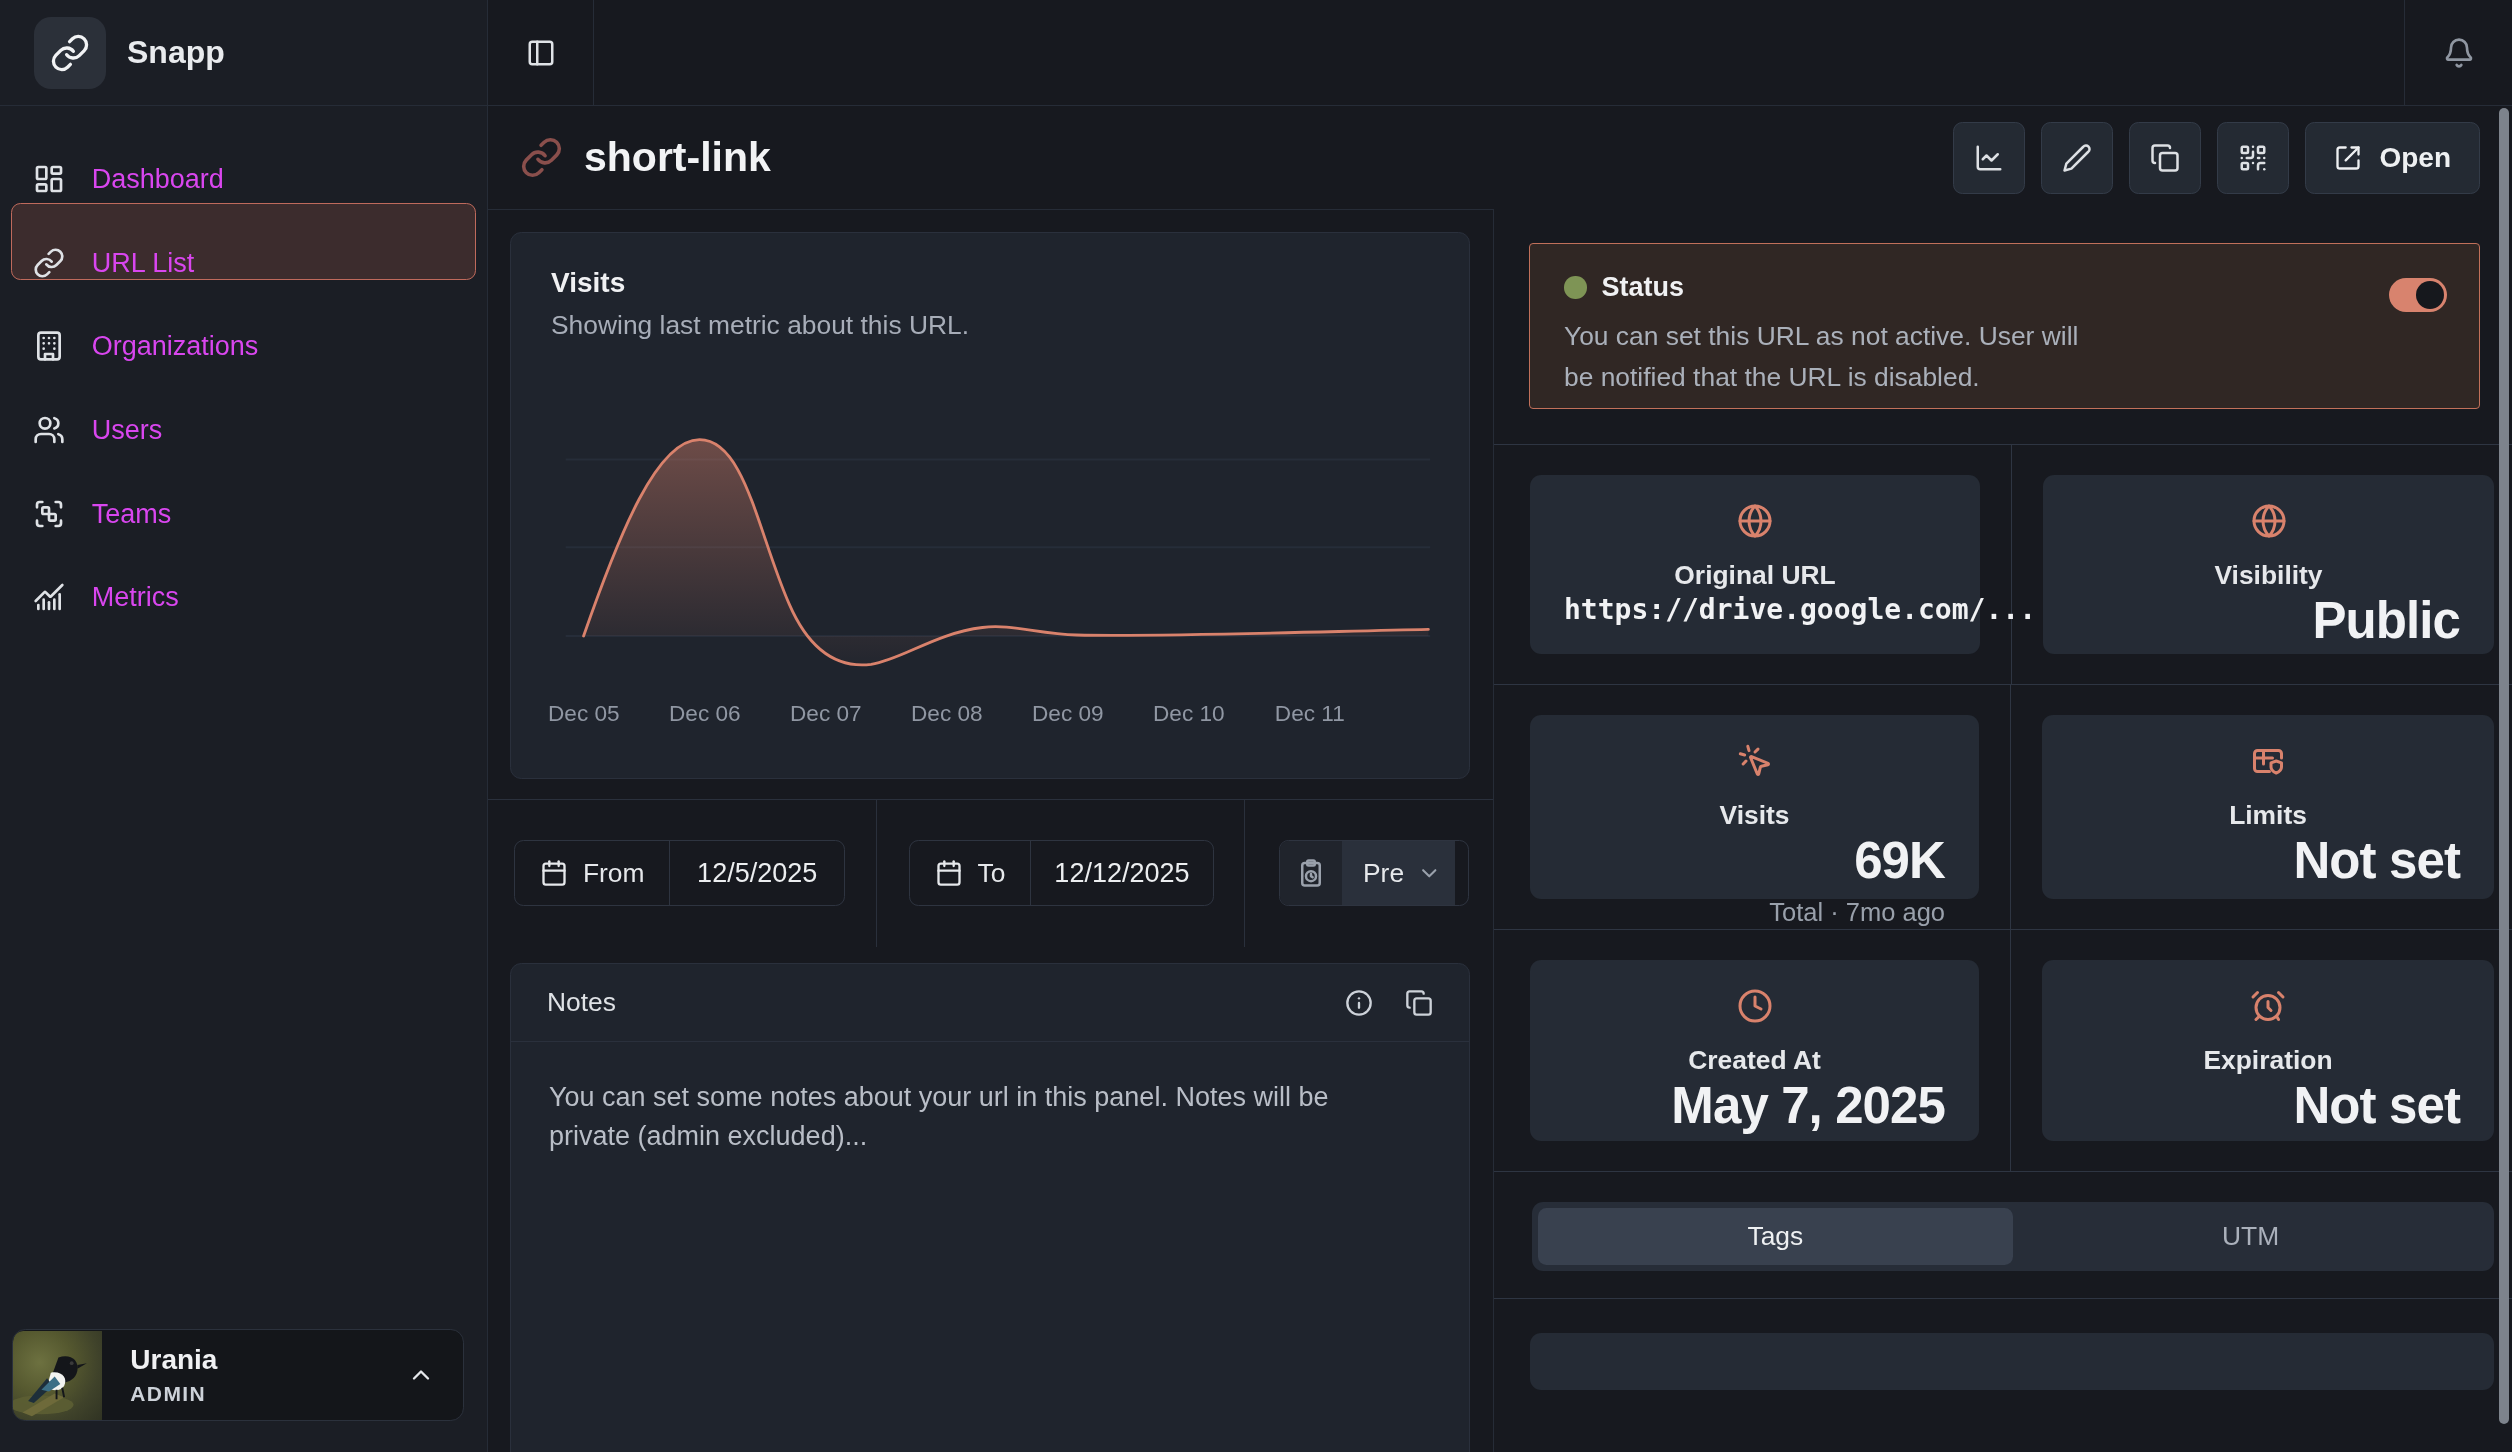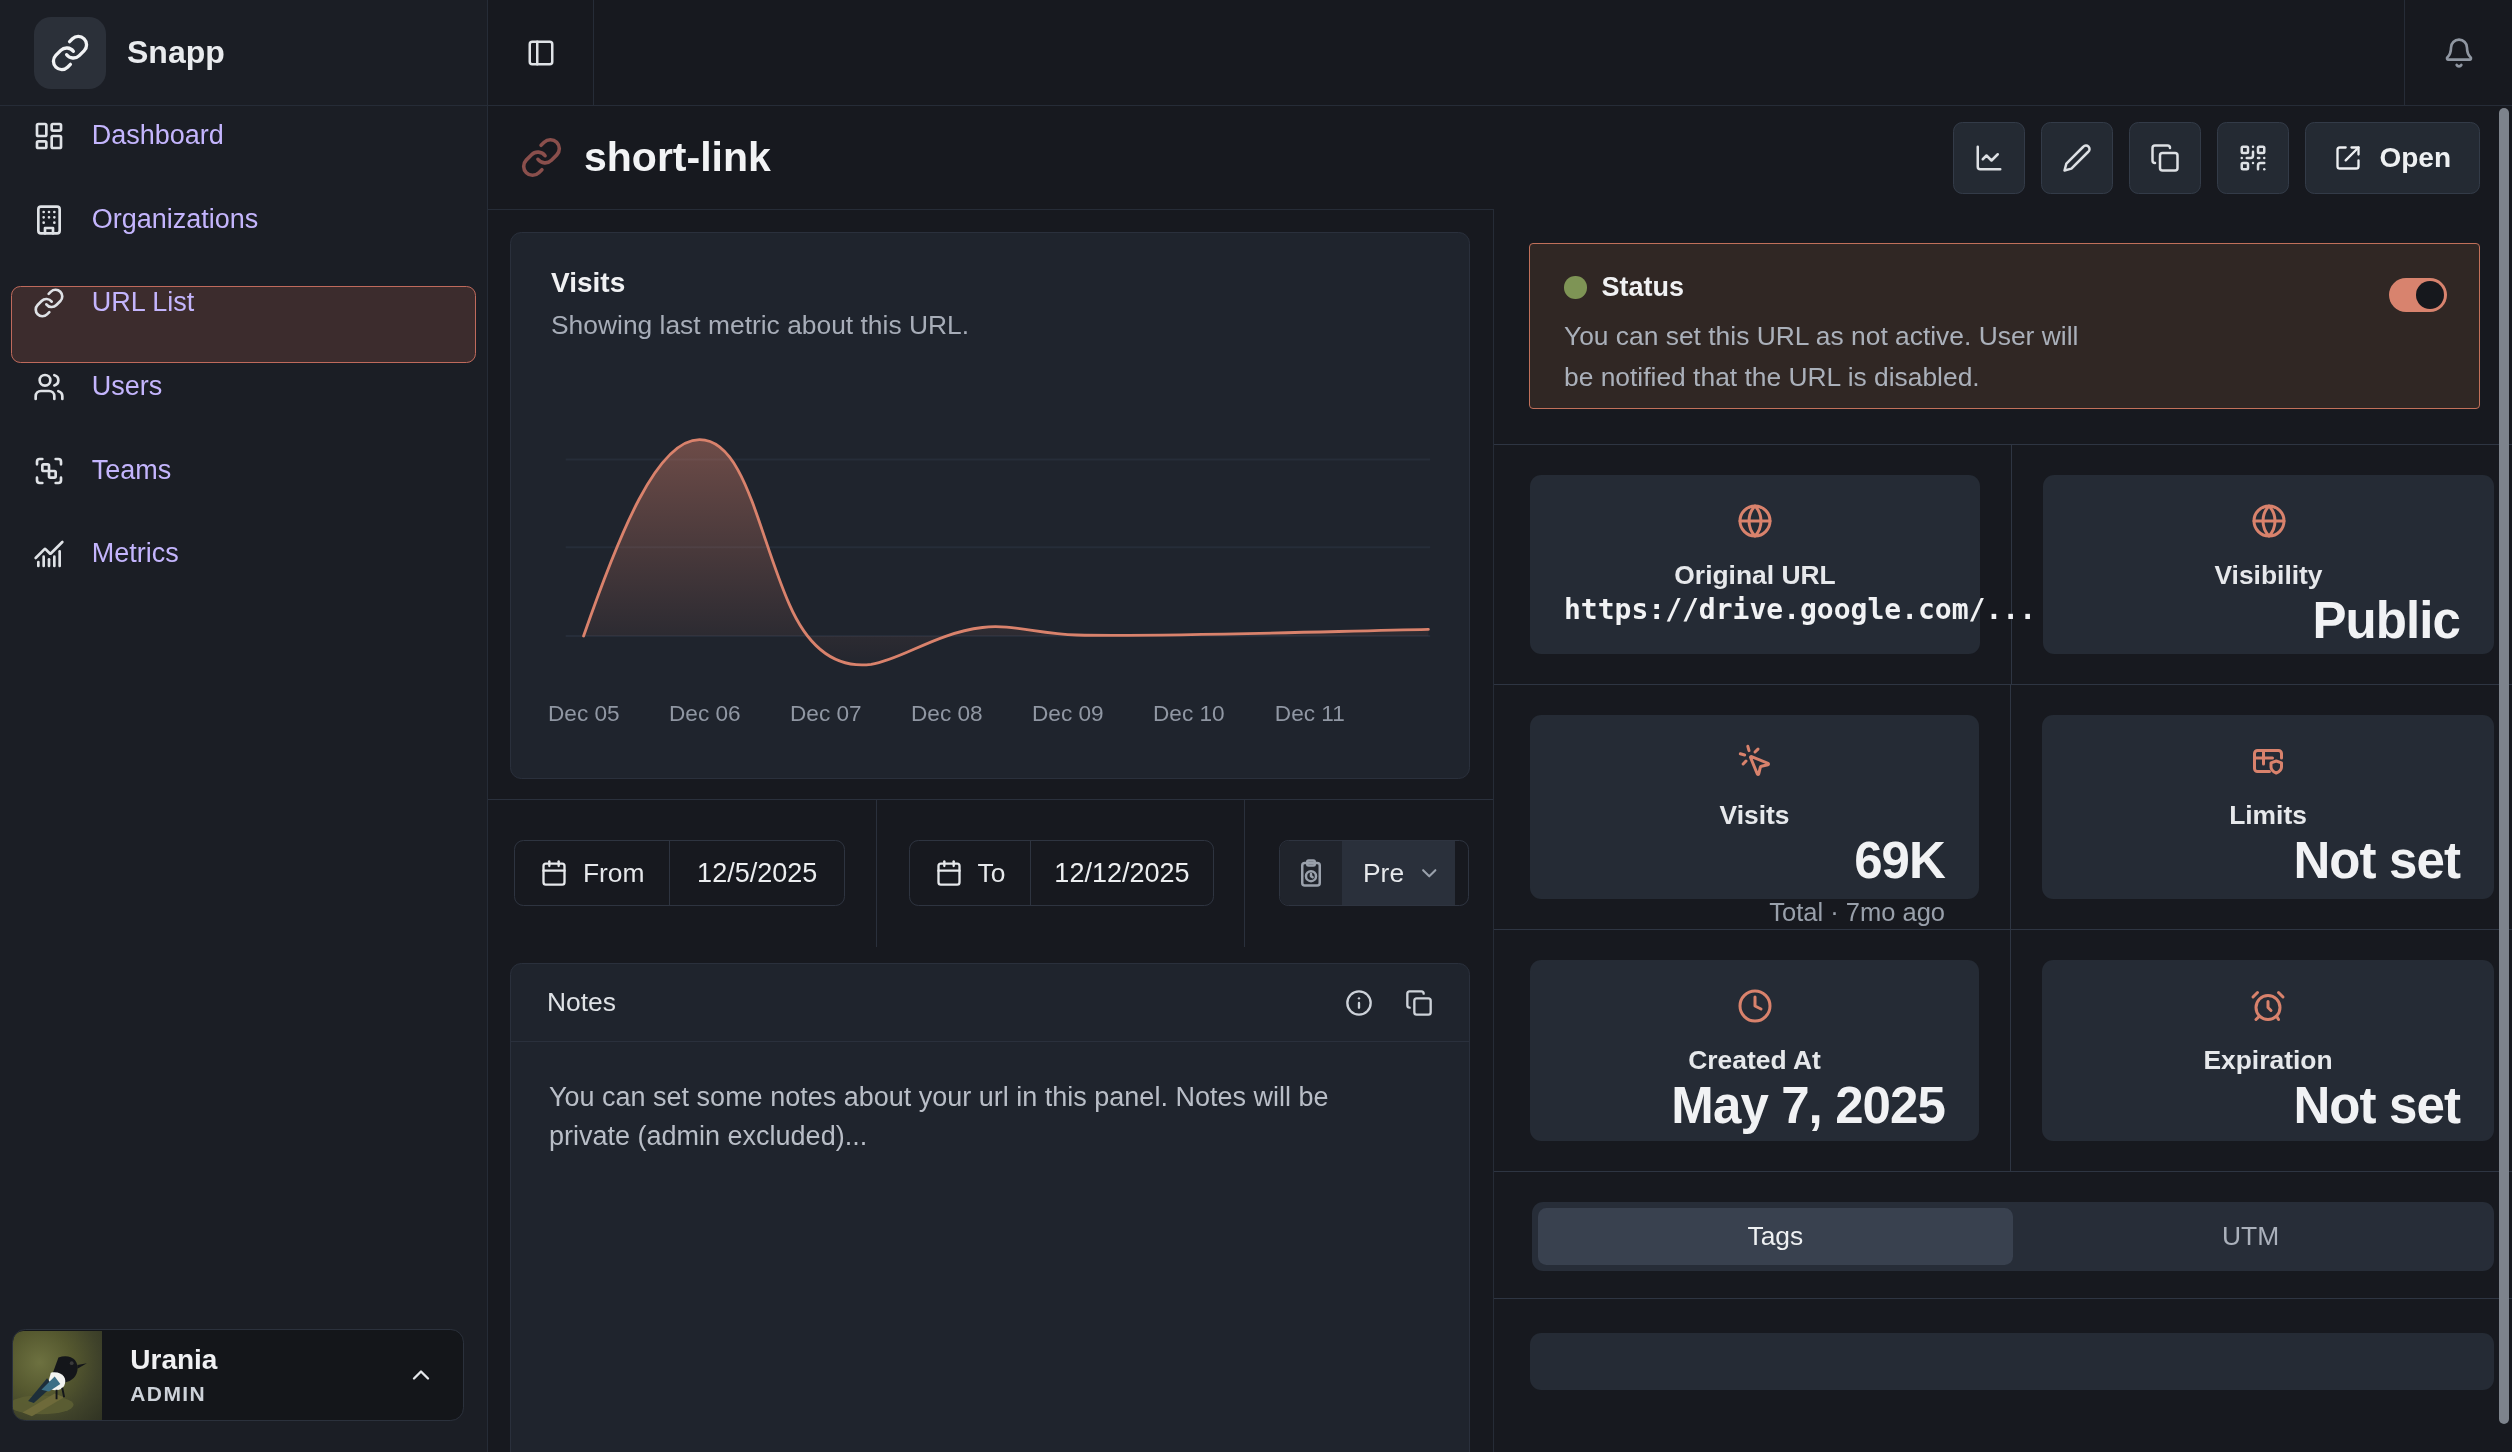--- a/index.html
+++ b/index.html
@@ -19,22 +19,22 @@
   .brand-name{font-size:32px;font-weight:700;color:#e9ebee;}
   .toggle-zone{width:106px;box-sizing:border-box;border-right:1.9px solid #262c37;display:flex;align-items:center;justify-content:center;}
   .iconbtn-plain{background:none;border:none;color:#dfe2e6;cursor:pointer;display:flex;align-items:center;justify-content:center;padding:0;}
   .tb-spacer{flex:1;}
   .bell-zone{width:108px;box-sizing:border-box;border-left:1.9px solid #262c37;display:flex;align-items:center;justify-content:center;color:#8f96a1;}
 
   
   .sidebar{position:absolute;left:0;top:106px;width:488px;bottom:0;background:#1b1e25;
     border-right:1.9px solid #262c37;box-sizing:border-box;}
   .nav{padding:13.2px 11.3px;}
-  .nav-item{display:flex;align-items:flex-start;gap:26.4px;height:77px;margin-bottom:6.6px;border-radius:9.4px;
-    padding:0 0 0 21px;color:#c4b5fd;font-size:27px;cursor:pointer;border:1.9px solid transparent;box-sizing:border-box;}
+  .nav-item{display:flex;align-items:flex-end;gap:26.4px;height:77px;margin-bottom:6.6px;border-radius:9.4px;
+    padding:0 0 0 21px;color:#d946ef;font-size:27px;cursor:pointer;border:1.9px solid transparent;box-sizing:border-box;}
   .nav-item .nico{color:#dfe2e6;}
   .nav-item.active{background:#3c2c2d;border-color:#bf6a5c;}
   .user-card{position:absolute;left:12.3px;bottom:31px;width:452px;height:92px;border:1.9px solid #2b313c;border-radius:13.2px;
     background:#14161a;display:flex;align-items:center;box-sizing:border-box;overflow:hidden;cursor:pointer;}
   .avatar{width:89px;height:89px;flex:0 0 89px;border-radius:10.4px 0 0 10.4px;position:relative;overflow:hidden;
     background:radial-gradient(circle at 30% 35%, #6d7140 0%, #55582f 38%, #3f422a 70%, #303323 100%);}
   .user-meta{flex:1;padding-left:28px;}
   .user-name{font-size:28px;font-weight:700;color:#f0f1f3;}
   .user-role{font-size:21px;font-weight:700;letter-spacing:1.4px;color:#cdd2d9;margin-top:5.7px;}
   .user-chevron{color:#e6e8eb;margin-right:28px;}
@@ -157,38 +157,38 @@
         <span class="nico">
           <svg class="ic" width="32" height="32" viewBox="0 0 24 24">
               <rect x="3" y="3" width="7" height="9" rx="1"></rect>
               <rect x="14" y="3" width="7" height="5" rx="1"></rect>
               <rect x="14" y="12" width="7" height="9" rx="1"></rect>
               <rect x="3" y="16" width="7" height="5" rx="1"></rect>
             </svg>
         </span>
         <span>Dashboard</span>
       </div>
+      <div class="nav-item active">
+        <span class="nico">
+          <svg class="ic" width="32" height="32" viewBox="0 0 24 24">
+              <path d="M10 13a5 5 0 0 0 7.54.54l3-3a5 5 0 0 0-7.07-7.07l-1.72 1.71"></path>
+              <path d="M14 11a5 5 0 0 0-7.54-.54l-3 3a5 5 0 0 0 7.07 7.07l1.71-1.71"></path>
+            </svg>
+        </span>
+        <span>URL List</span>
+      </div>
       <div class="nav-item">
         <span class="nico">
           <svg class="ic" width="32" height="32" viewBox="0 0 24 24">
               <rect x="4" y="2" width="16" height="20" rx="2"></rect>
               <path d="M9 22v-4h6v4"></path>
               <path d="M8 6h.01M16 6h.01M12 6h.01M12 10h.01M16 10h.01M8 10h.01M8 14h.01M16 14h.01"></path>
             </svg>
         </span>
         <span>Organizations</span>
-      </div>
-      <div class="nav-item active">
-        <span class="nico">
-          <svg class="ic" width="32" height="32" viewBox="0 0 24 24">
-              <path d="M10 13a5 5 0 0 0 7.54.54l3-3a5 5 0 0 0-7.07-7.07l-1.72 1.71"></path>
-              <path d="M14 11a5 5 0 0 0-7.54-.54l-3 3a5 5 0 0 0 7.07 7.07l1.71-1.71"></path>
-            </svg>
-        </span>
-        <span>URL List</span>
       </div>
       <div class="nav-item">
         <span class="nico">
           <svg class="ic" width="32" height="32" viewBox="0 0 24 24">
               <path d="M16 21v-2a4 4 0 0 0-4-4H6a4 4 0 0 0-4 4v2"></path>
               <circle cx="9" cy="7" r="4"></circle>
               <path d="M22 21v-2a4 4 0 0 0-3-3.87"></path>
               <path d="M16 3.13a4 4 0 0 1 0 7.75"></path>
             </svg>
         </span>

